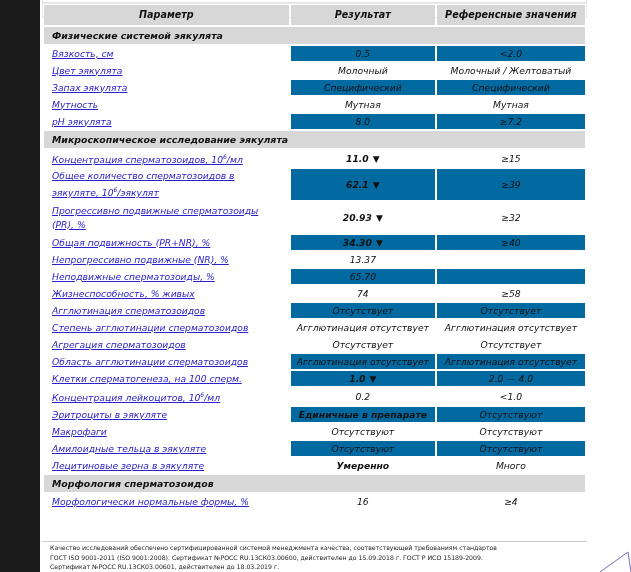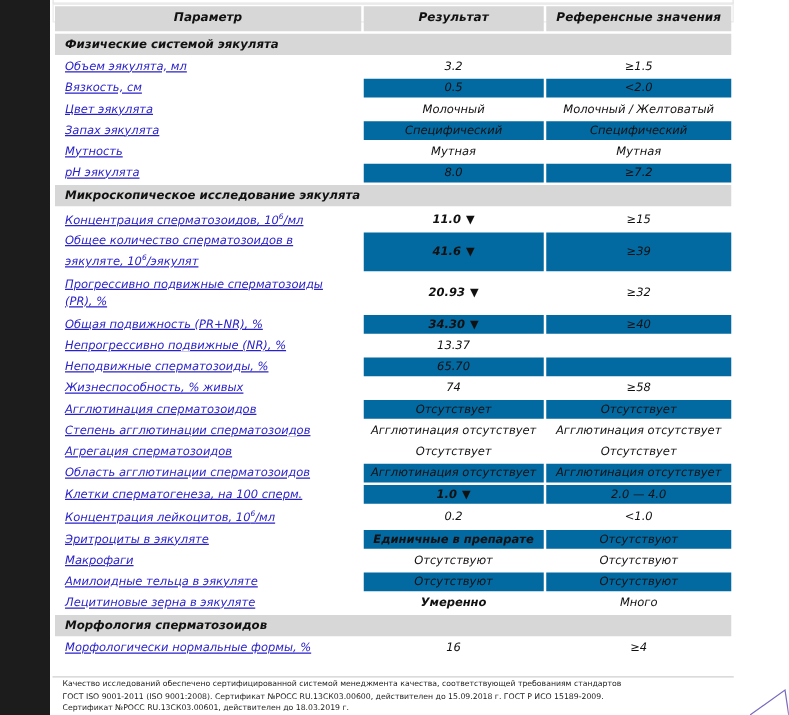--- a/index.html
+++ b/index.html
@@ -46,25 +46,20 @@
       <tr>
         <th>Параметр</th>
         <th>Результат</th>
         <th>Референсные значения</th>
       </tr>
     </thead>
     <tbody id="tbody">
         <tr class="section">
       <td colspan="3">Физические системой эякулята</td>
         </tr>
-        <tr class="row">
-        <td class="param"><a class="link"><span>Объем эякулята, мл</span></a></td>
-        <td class="res"><span class="">3.2</span></td>
-        <td class="ref">≥1.5</td>
-      </tr>
         <tr class="row alt">
         <td class="param"><a class="link"><span>Вязкость, см</span></a></td>
         <td class="res"><span class="">0.5</span></td>
         <td class="ref">&lt;2.0</td>
       </tr>
         <tr class="row">
         <td class="param"><a class="link"><span>Цвет эякулята</span></a></td>
         <td class="res"><span class="">Молочный</span></td>
         <td class="ref">Молочный / Желтоватый</td>
       </tr>
@@ -86,21 +81,21 @@
         <tr class="section">
       <td colspan="3">Микроскопическое исследование эякулята</td>
         </tr>
         <tr class="row">
         <td class="param"><a class="link"><span>Концентрация сперматозоидов, 10</span><sup>6</sup><span>/мл</span></a></td>
         <td class="res"><span class="bold">11.0</span><span class="arrow">▼</span></td>
         <td class="ref">≥15</td>
       </tr>
         <tr class="row alt tall">
         <td class="param"><a class="link"><span>Общее количество сперматозоидов в</span><br><span>эякуляте, 10</span><sup>6</sup><span>/эякулят</span></a></td>
-        <td class="res"><span class="bold">41.6</span><span class="arrow">▼</span></td>
+        <td class="res"><span class="bold">62.1</span><span class="arrow">▼</span></td>
         <td class="ref">≥39</td>
       </tr>
         <tr class="row tall">
         <td class="param"><a class="link"><span>Прогрессивно подвижные сперматозоиды</span><br><span>(PR), %</span></a></td>
         <td class="res"><span class="bold">20.93</span><span class="arrow">▼</span></td>
         <td class="ref">≥32</td>
       </tr>
         <tr class="row alt">
         <td class="param"><a class="link"><span>Общая подвижность (PR+NR), %</span></a></td>
         <td class="res"><span class="bold">34.30</span><span class="arrow">▼</span></td>

